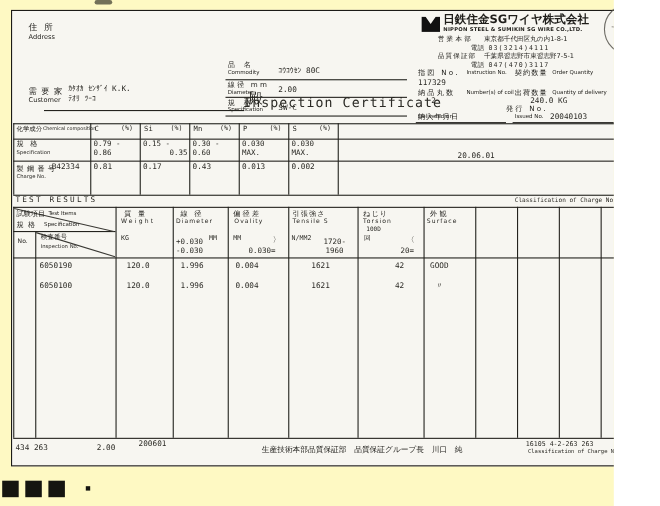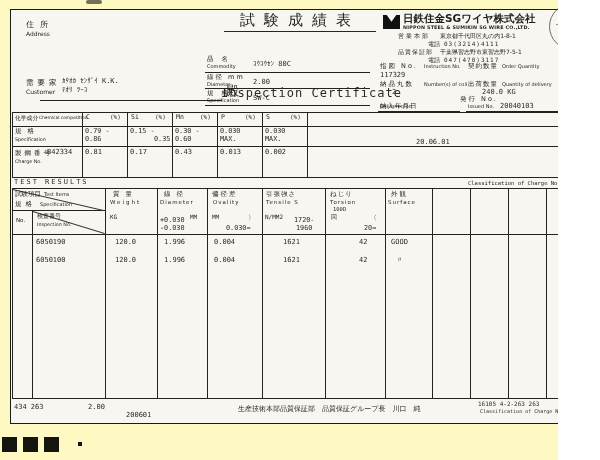--- a/index.html
+++ b/index.html
@@ -21,21 +21,20 @@
 </style>
 </head>
 <body>
 
 <div id="screen">
   <div id="paper"></div>
 
   <span class="t" style="left:26px;top:21px;font-size:8px;letter-spacing:6px;">住所</span>
   <span class="t" style="left:26px;top:31px;font-size:6px;">Address</span>
 
-  <span class="t ul" style="left:224px;top:13px;width:152px;text-align:center;font-size:15px;letter-spacing:9px;padding-bottom:2px;">試験成績表</span>
   <span class="t m" style="left:221px;top:39px;width:158px;text-align:center;font-size:12px;letter-spacing:1px;margin-top:48px;">Inspection Certificate</span>
 
   <div class="t" style="left:383px;top:15px;width:17px;height:14px;background:#111;clip-path:polygon(0 0,22% 0,50% 48%,78% 0,100% 0,100% 100%,0 100%);"></div>
   <span class="t" style="left:403px;top:13px;font-size:10.5px;font-weight:bold;">日鉄住金SGワイヤ株式会社</span>
   <span class="t" style="left:403px;top:25px;font-size:4.8px;font-weight:bold;letter-spacing:.2px;">NIPPON STEEL &amp; SUMIKIN SG WIRE CO.,LTD.</span>
   <span class="t" style="left:398px;top:33px;font-size:6px;letter-spacing:2px;">営業本部</span>
   <span class="t" style="left:440px;top:33px;font-size:6px;">東京都千代田区丸の内1-8-1</span>
   <span class="t" style="left:428px;top:41px;font-size:6px;">電話</span>
   <span class="t m" style="left:444px;top:41px;font-size:6px;letter-spacing:1px;">03(3214)4111</span>
   <span class="t" style="left:398px;top:49px;font-size:6px;letter-spacing:1px;">品質保証部</span>
@@ -211,21 +210,21 @@
   <span class="t m" style="left:115px;top:257px;font-size:7px;">120.0</span>
   <span class="t m" style="left:164px;top:257px;font-size:7px;">1.996</span>
   <span class="t m" style="left:214px;top:257px;font-size:7px;">0.004</span>
   <span class="t m" style="left:283px;top:257px;font-size:7px;">1621</span>
   <span class="t m" style="left:359px;top:257px;font-size:7px;">42</span>
   <span class="t" style="left:396px;top:257px;font-size:7px;">〃</span>
   <span class="t m" style="left:581px;top:259px;font-size:6px;">A</span>
 
   <span class="t m" style="left:14px;top:404px;font-size:7px;">434 263</span>
   <span class="t m" style="left:88px;top:404px;font-size:7px;">2.00</span>
-  <span class="t m" style="left:126px;top:412px;font-size:7px;">200601</span>
+  <span class="t m" style="left:126px;top:400px;font-size:7px;">200601</span>
   <span class="t" style="left:238px;top:406px;font-size:7px;">生産技術本部品質保証部　品質保証グループ長　川口　純</span>
   <span class="t m" style="left:478px;top:401px;font-size:6px;">16105 4-2-263  263</span>
   <span class="t m" style="left:480px;top:409px;font-size:5px;">Classification of Charge No.</span>
 
   <div class="sq" style="left:2px;top:437px;width:15px;height:15px;"></div>
   <div class="sq" style="left:23px;top:437px;width:15px;height:15px;"></div>
   <div class="sq" style="left:44px;top:437px;width:15px;height:15px;"></div>
   <div class="sq" style="left:78px;top:442px;width:4px;height:4px;"></div>
   <div class="sq" style="left:86px;top:0;width:16px;height:4px;opacity:.6;border-radius:2px;"></div>
   <div class="diag" style="left:570px;top:8px;width:22px;transform:rotate(-42deg);opacity:.4;"></div>

